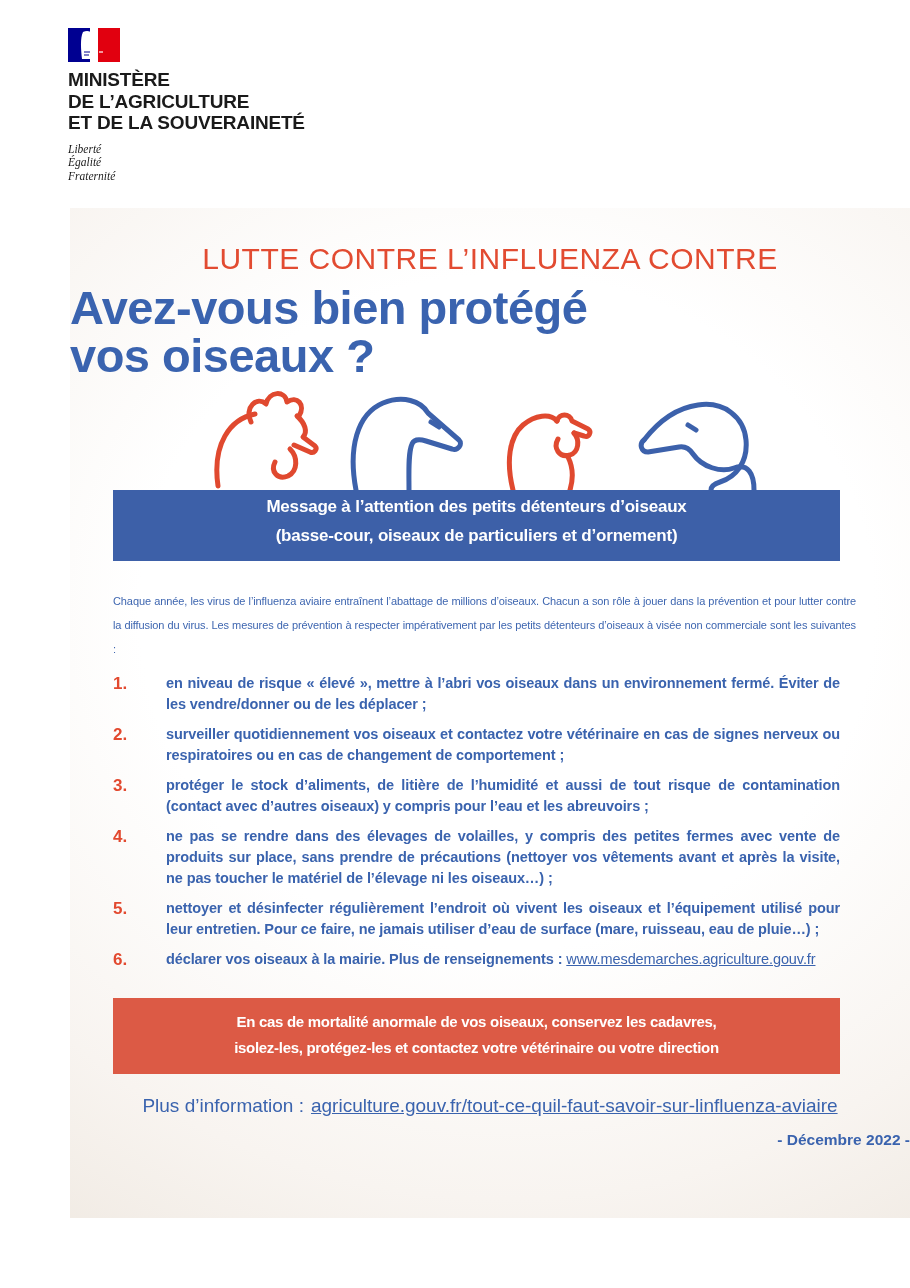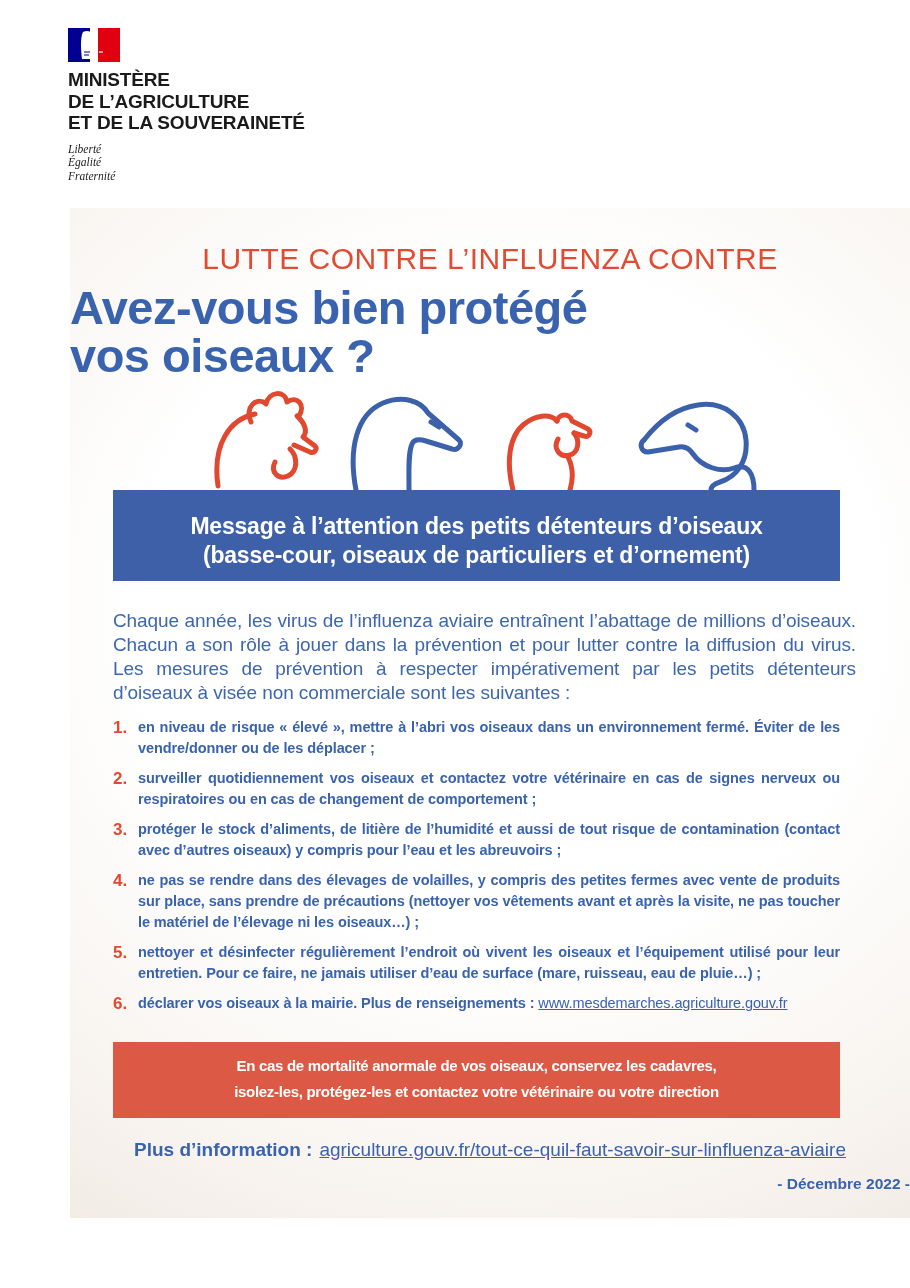--- a/index.html
+++ b/index.html
@@ -23,38 +23,38 @@
             color:#e24b31; }
   .title  { margin-top:8px; font-size:47px; font-weight:bold;
             color:#3a63af; line-height:48px; letter-spacing:-0.5px; }
 
   .birds { margin-top:8px; height:102px; display:flex; justify-content:center;
            align-items:flex-end; gap:18px; }
   .birds svg { display:block; }
 
   .banner { margin-left:43px; margin-right:70px; color:#ffffff; font-weight:bold;
             text-align:center; }
-  .banner-blue { background:#3d60a8; font-size:23px; line-height:29px; padding:22px 10px 11px;
+  .banner-blue { background:#3d60a8; font-size:17px; line-height:29px; padding:2px 10px 11px;
                  letter-spacing:-0.2px; }
   .banner-red  { margin-top:28px; background:#dc5a45; font-size:15px; line-height:26px;
                  padding:11px 12px 13px; letter-spacing:-0.3px; }
 
-  .intro { margin:28px 54px 0 43px; color:#3e66b0; font-size:19px; line-height:24px;
+  .intro { margin:28px 54px 0 43px; color:#3e66b0; font-size:11px; line-height:24px;
            text-align:justify; letter-spacing:-0.1px; }
 
   .measures { margin:12px 70px 0 43px; }
   .measure  { display:grid; grid-template-columns:25px 1fr; margin-top:9px; }
   .measure-num  { color:#e2492f; font-weight:bold; font-size:17px; line-height:21px; }
   .measure-text { color:#3a63ae; font-weight:bold; font-size:14.5px; line-height:21px;
-                  text-align:justify; letter-spacing:-0.1px; }
+                  text-align:justify; letter-spacing:-0.1px;margin-left:28px; }
   .measure-text a, .info a { color:#3a63ae; font-weight:normal; text-decoration:underline;
                              cursor:pointer; }
 
   .info { margin-top:20px; text-align:center; font-size:19px; color:#3a63ae; line-height:24px; }
-  .info .label { font-weight:bold; margin-right:7px; }
+  .info .label { font-weight:normal; margin-right:7px; }
   .date { margin-top:13px; text-align:right; font-weight:bold; font-size:15.5px; color:#3a63ae; }
 </style>
 </head>
 <body>
 
 <div class="gov-logo">
   <svg class="flag" width="52" height="34" viewBox="0 0 52 34">
     <rect x="0" y="0" width="22" height="34" fill="#000091"></rect>
     <rect x="22" y="0" width="8" height="34" fill="#ffffff"></rect>
     <rect x="30" y="0" width="22" height="34" fill="#e1000f"></rect>

